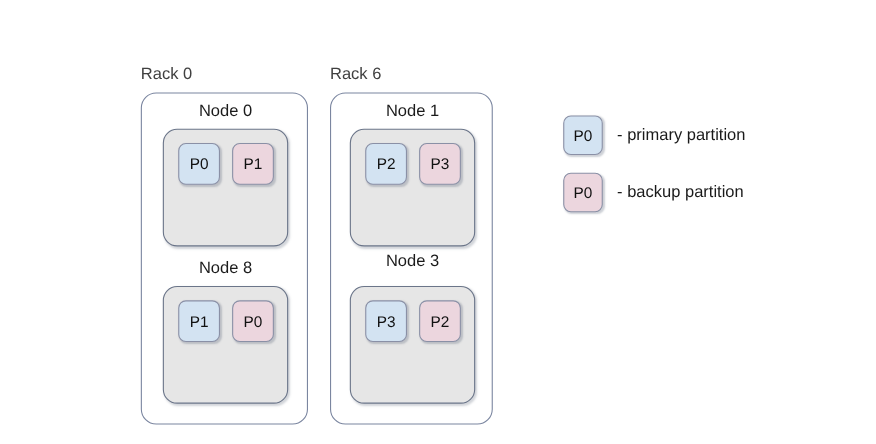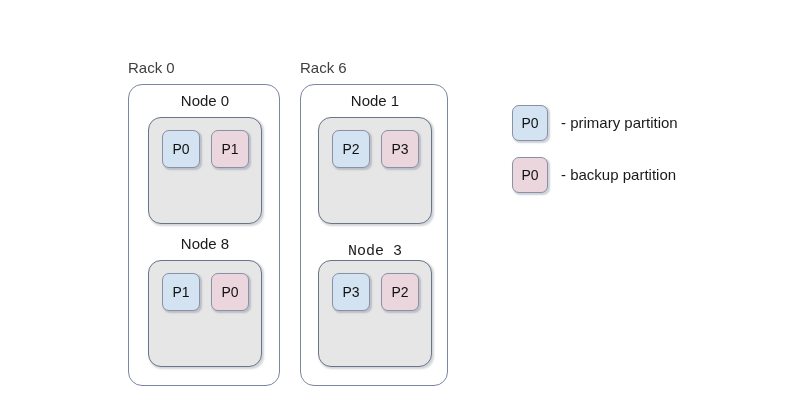--- a/index.html
+++ b/index.html
@@ -146,21 +146,21 @@
     <div class="node-label" style="left:0px; top:7px; width:148px;">Node 1</div>
     <div class="node" style="left:17px; top:32px; width:114px; height:107px;">
       <div class="part primary" style="left:13px; top:12px;">
         <span>P2</span>
       </div>
       <div class="part backup" style="left:62px; top:12px;">
         <span>P3</span>
       </div>
     </div>
 
-    <div class="node-label" style="left:0px; top:158px; width:148px;font-family:Liberation Mono, monospace;">Node 3</div>
+    <div class="node-label" style="left:0px; top:144px; width:148px;">Node 3</div>
     <div class="node" style="left:17px; top:175px; width:114px; height:107px;">
       <div class="part primary" style="left:13px; top:12px;">
         <span>P3</span>
       </div>
       <div class="part backup" style="left:62px; top:12px;">
         <span>P2</span>
       </div>
     </div>
   </div>
 

